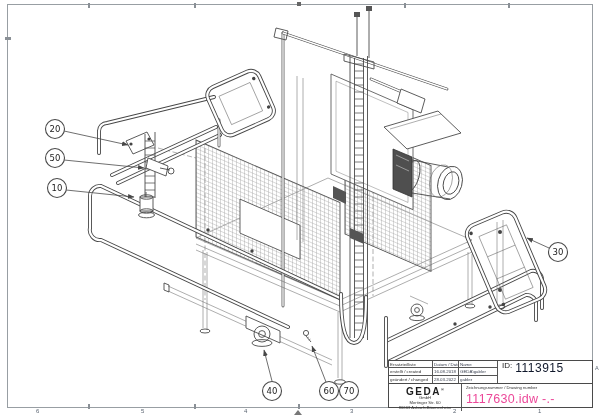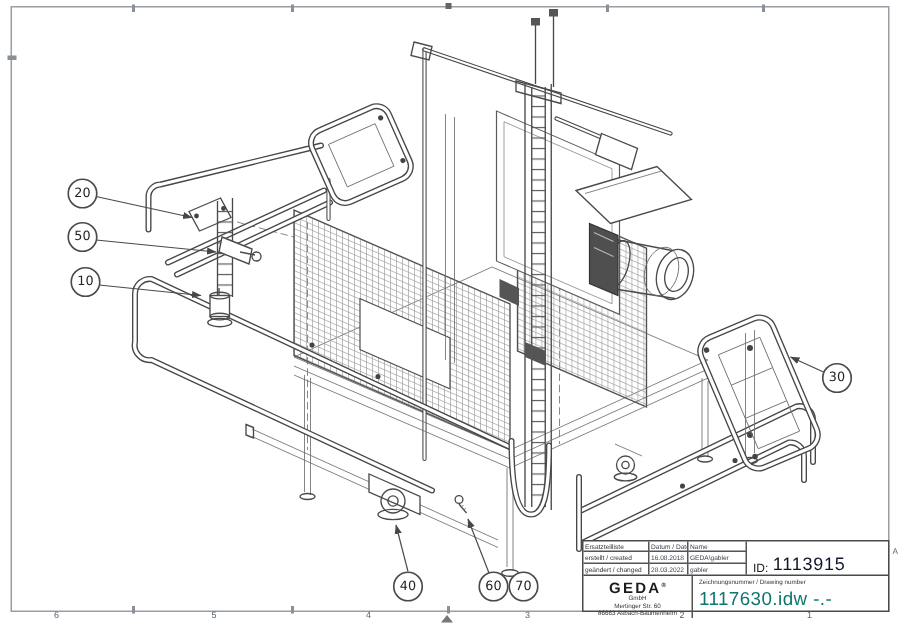--- a/index.html
+++ b/index.html
@@ -33,31 +33,31 @@
   
   .tblock{position:absolute;left:388px;top:360px;width:205px;height:48px;background:#fff;
           border:1px solid #4a4a4a;display:flex;flex-direction:column;}
   .t-top{display:flex;height:23px;border-bottom:1px solid #4a4a4a;}
   .t-col{display:flex;flex-direction:column;}
   .t-col .cell{font-size:4.4px;line-height:7.4px;height:7.6px;padding:0 1px;color:#333;
                border-bottom:.5px solid #555;border-right:.5px solid #555;overflow:hidden;white-space:nowrap;}
   .t-col .cell:last-child{border-bottom:none;}
   .c1{width:44px;} .c2{width:26px;} .c3{width:39px;}
   .c2 .cell,.c3 .cell{color:#3a4050;}
-  .t-id{flex:1;display:flex;align-items:flex-end;padding-left:4px;}
+  .t-id{flex:1;display:flex;align-items:flex-start;padding-left:4px;}
   .idlab{font-size:8px;color:#222;margin-right:3px;}
   .idval{font-size:12px;color:#0f172a;letter-spacing:.5px;}
   .t-bot{flex:1;display:flex;}
   .t-company{width:73px;border-right:.5px solid #555;text-align:center;padding-top:1px;}
   .logo{font-size:10px;font-weight:700;letter-spacing:1.5px;color:#1c1c1c;line-height:9px;}
   .logo sup{font-size:4px;letter-spacing:0;}
   .gmbh,.addr{font-size:4.2px;color:#333;line-height:4.8px;white-space:nowrap;}
   .t-draw{flex:1;padding:1px 0 0 4px;}
   .dlabel{font-size:4.2px;color:#333;white-space:nowrap;}
-  .dnum{font-size:12.5px;color:#0f766e;margin-top:2px;letter-spacing:.3px;}
+  .dnum{font-size:12.5px;color:#ec4899;margin-top:2px;letter-spacing:.3px;}
 </style>
 </head>
 <body>
 
 <div class="page">
 
   <div class="frame"></div>
 
   <div class="tick t" style="left:88px"></div>
   <div class="tick t" style="left:194px"></div>

